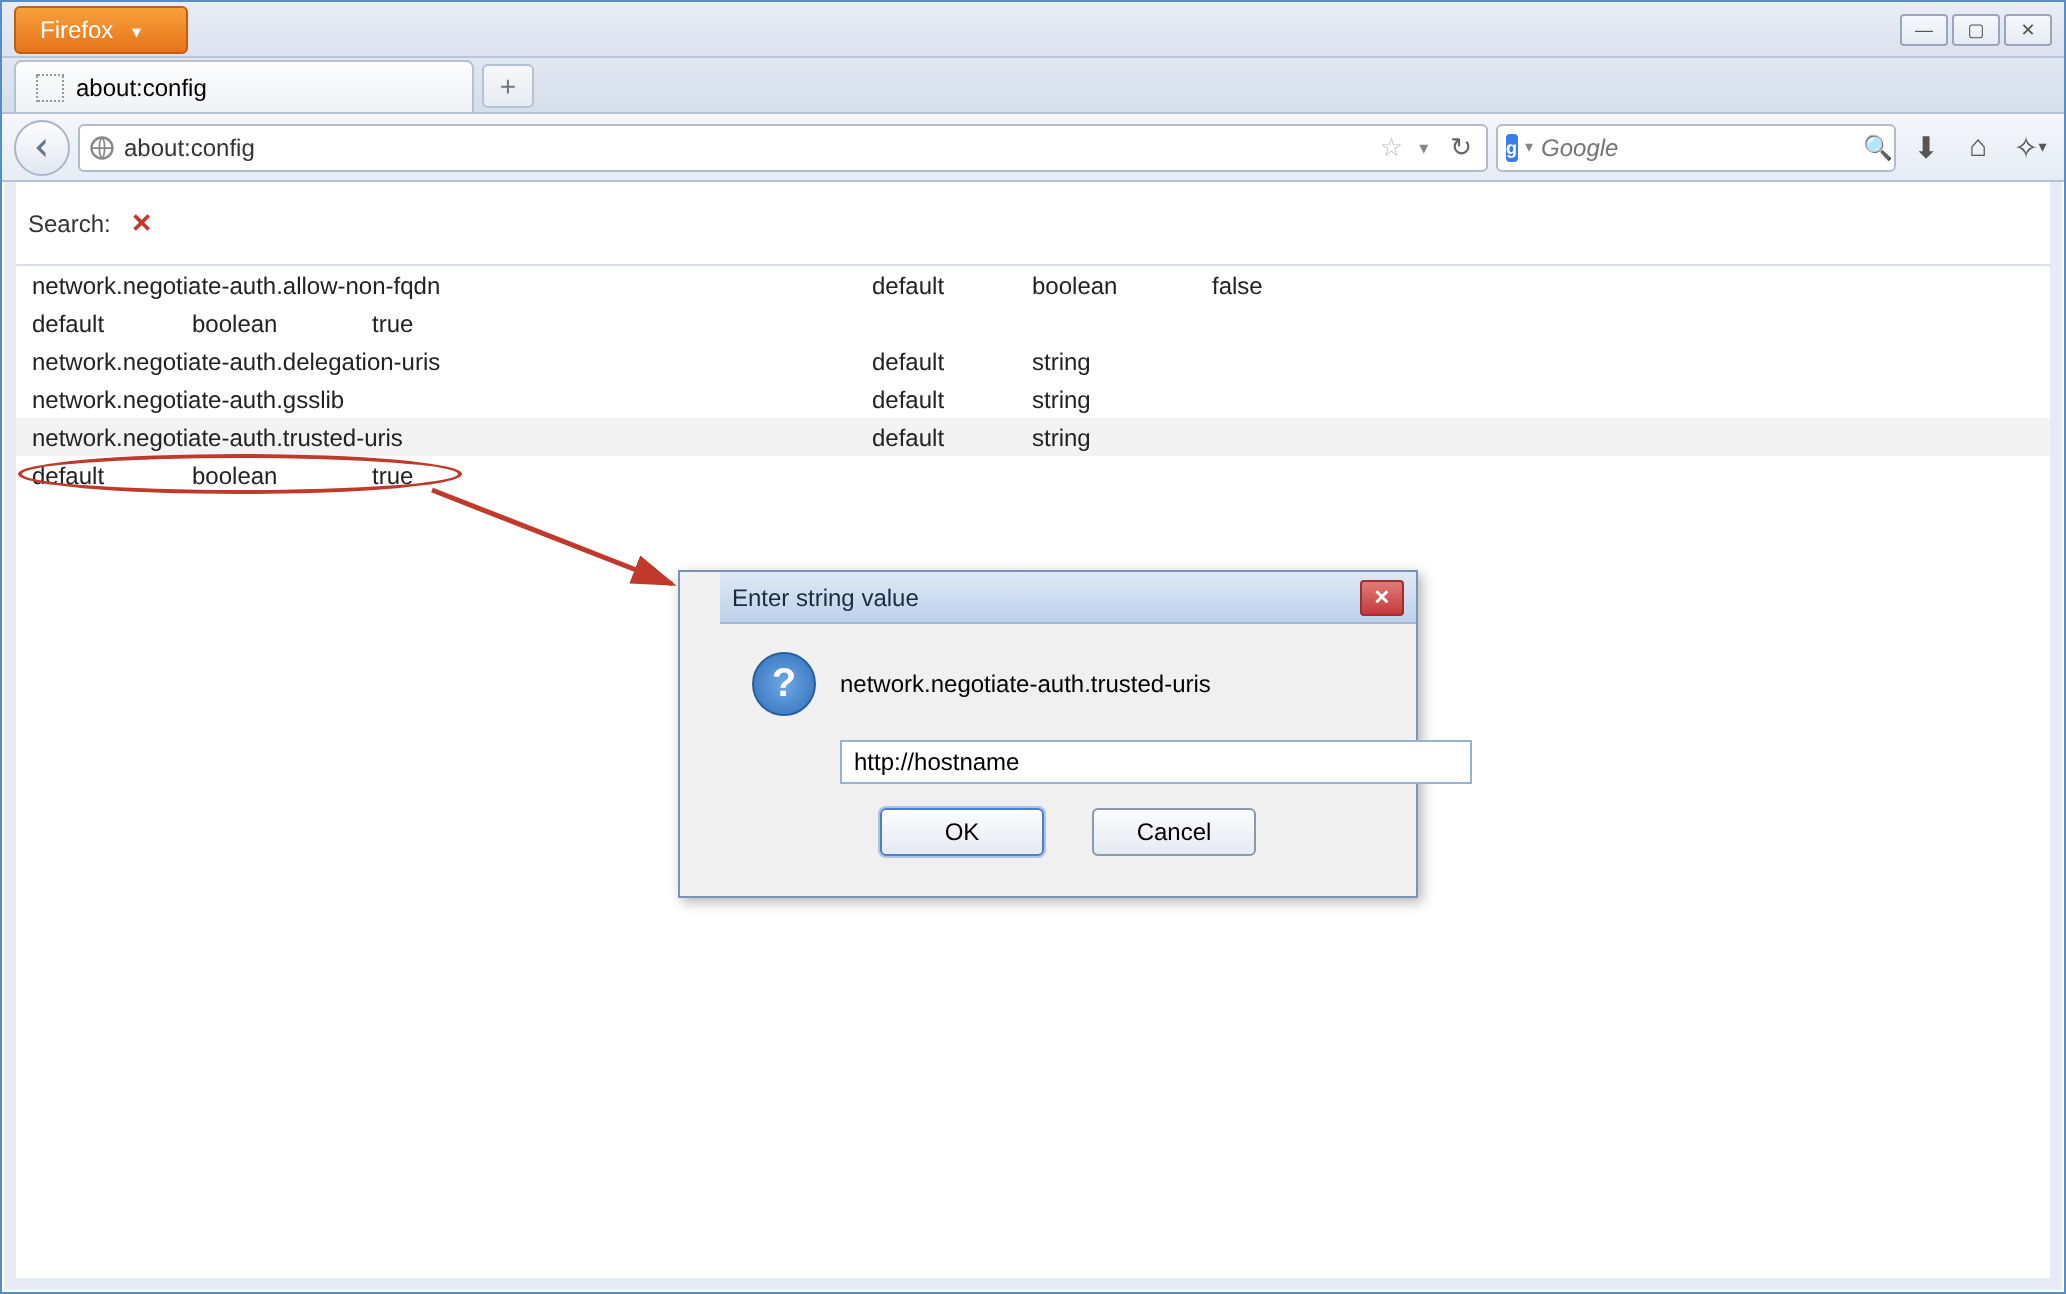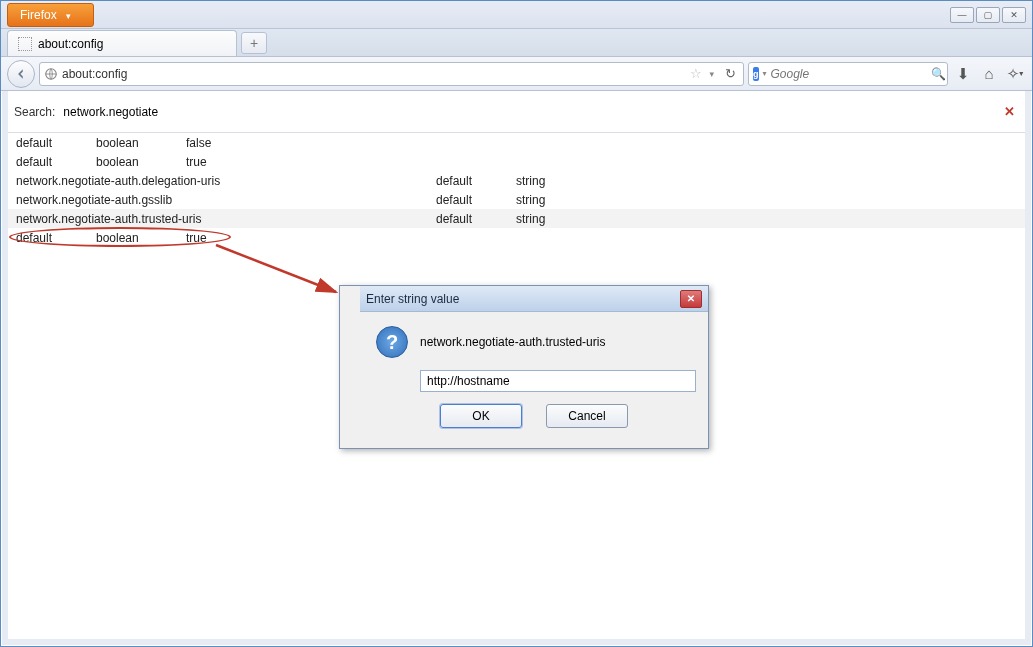--- a/index.html
+++ b/index.html
@@ -65,21 +65,21 @@
 
 .ann-arrow { position: absolute; left: 210px; top: 241px; width: 140px; height: 60px; pointer-events: none; }
 
 
 .dialog { position: absolute; left: 338px; top: 284px; width: 370px; border: 1px solid #7a93b3; background: #f0f0f0; box-shadow: 2px 2px 6px rgba(0,0,0,0.3); padding-left: 20px; }
 .dlg-title { height: 26px; background: linear-gradient(#dfe9f6,#bdd1ea); border-bottom: 1px solid #a7b9d1; display: flex; align-items: center; padding: 0 6px; font-size: 12px; color: #1a2b42; }
 .dlg-title .x { margin-left: auto; width: 22px; height: 18px; background: linear-gradient(#e07a7a,#c53a3a); border: 1px solid #9f2e2e; border-radius: 2px; color:#fff; display:flex; align-items:center; justify-content:center; font-size:10px; font-weight:bold; cursor:pointer; }
 .dlg-body { padding: 14px 16px 6px 16px; }
 .dlg-row1 { display: flex; align-items: center; gap: 12px; margin-bottom: 12px; }
 .q-icon { width: 32px; height: 32px; border-radius: 50%; background: radial-gradient(#6ea9e6,#2f6db8); color:#fff; display:flex; align-items:center; justify-content:center; font-size:20px; font-weight:bold; border:1px solid #2a5e9e; }
-.dlg-input { width: 276px; height: 22px; border: 1px solid #9ab1cd; padding: 2px 6px; font-size: 12px; margin-left: 44px; background:#fff; }
+.dlg-input { width: 316px; height: 22px; border: 1px solid #9ab1cd; padding: 2px 6px; font-size: 12px; margin-left: 44px; background:#fff; }
 .dlg-buttons { display: flex; justify-content: center; gap: 24px; padding: 12px 0 14px 0; }
 .dlg-btn { min-width: 82px; height: 24px; border: 1px solid #8a99ad; border-radius: 3px; background: linear-gradient(#fbfcfd,#e6eaf1); font-size: 12px; cursor: pointer; }
 .dlg-btn.primary { border-color: #4b7ecf; box-shadow: 0 0 0 1px rgba(75,126,207,0.4); }
 
 
 .content { position: absolute; top: 90px; left: 1px; right: 1px; bottom: 1px; border: 6px solid #e7ecf4; border-top: none; background: #fff; }
 .content-inner { position: absolute; inset: 0; }
 
 </style>
 </head>
@@ -131,27 +131,27 @@
     <div class="nav-icon">⬇</div>
     <div class="nav-icon">⌂</div>
     <div class="nav-icon">✧<span style="font-size:8px;">▾</span></div>
   </div>
 
   <div class="content">
     <div class="content-inner">
 
       <div class="cfg-search">
         <label>Search:</label>
-        <input value="network.negotiate" style="">
         <span class="clear">✕</span>
       </div>
 
 
       <div class="cfg-body" id="rows">
           <div class="row">
+            <div class="col col-name">network.negotiate-auth.allow-non-fqdn</div>
             <div class="col col-status">default</div>
             <div class="col col-type">boolean</div>
             <div class="col col-value">false</div>
           </div>
           <div class="row">
             <div class="col col-status">default</div>
             <div class="col col-type">boolean</div>
             <div class="col col-value">true</div>
           </div>
           <div class="row">

